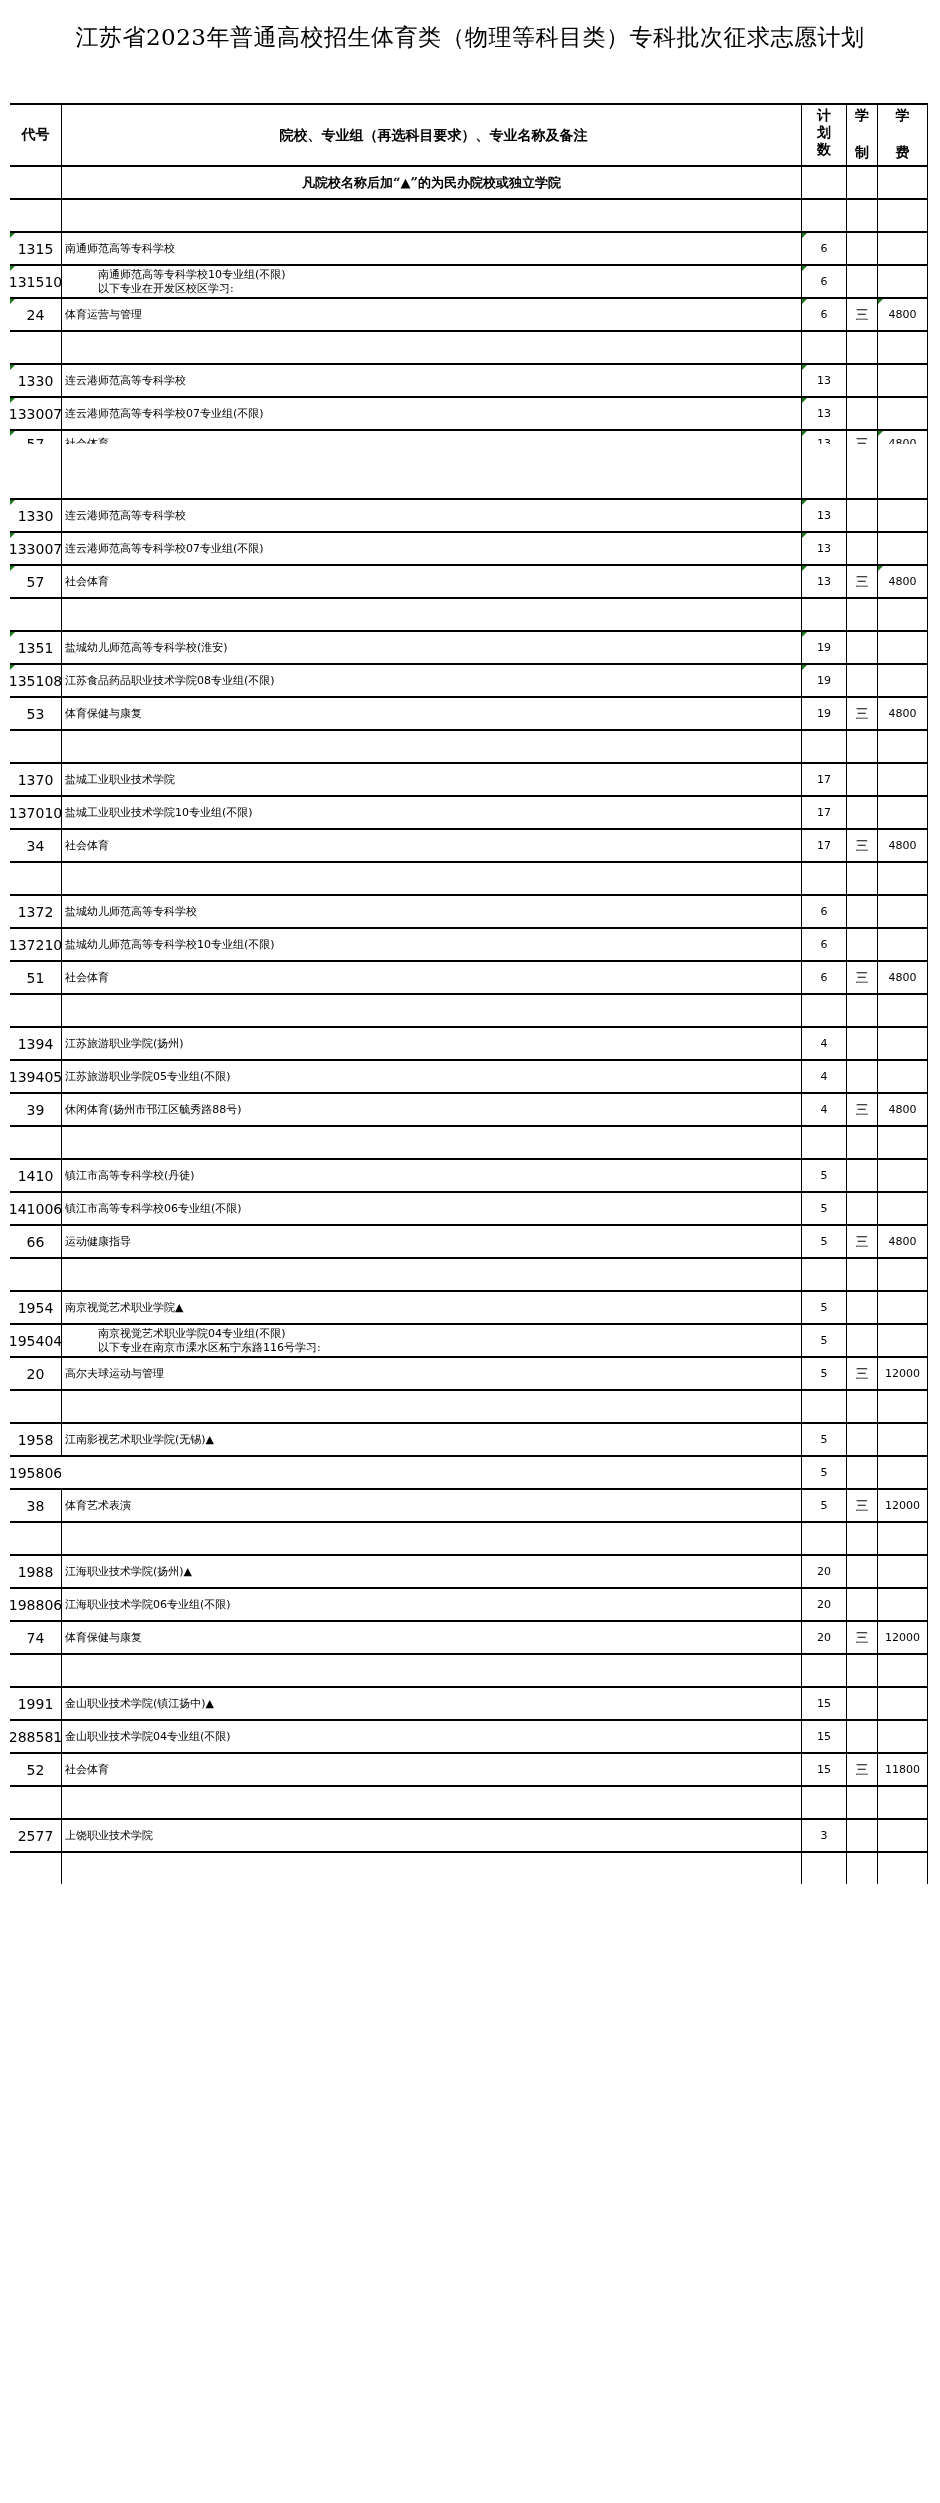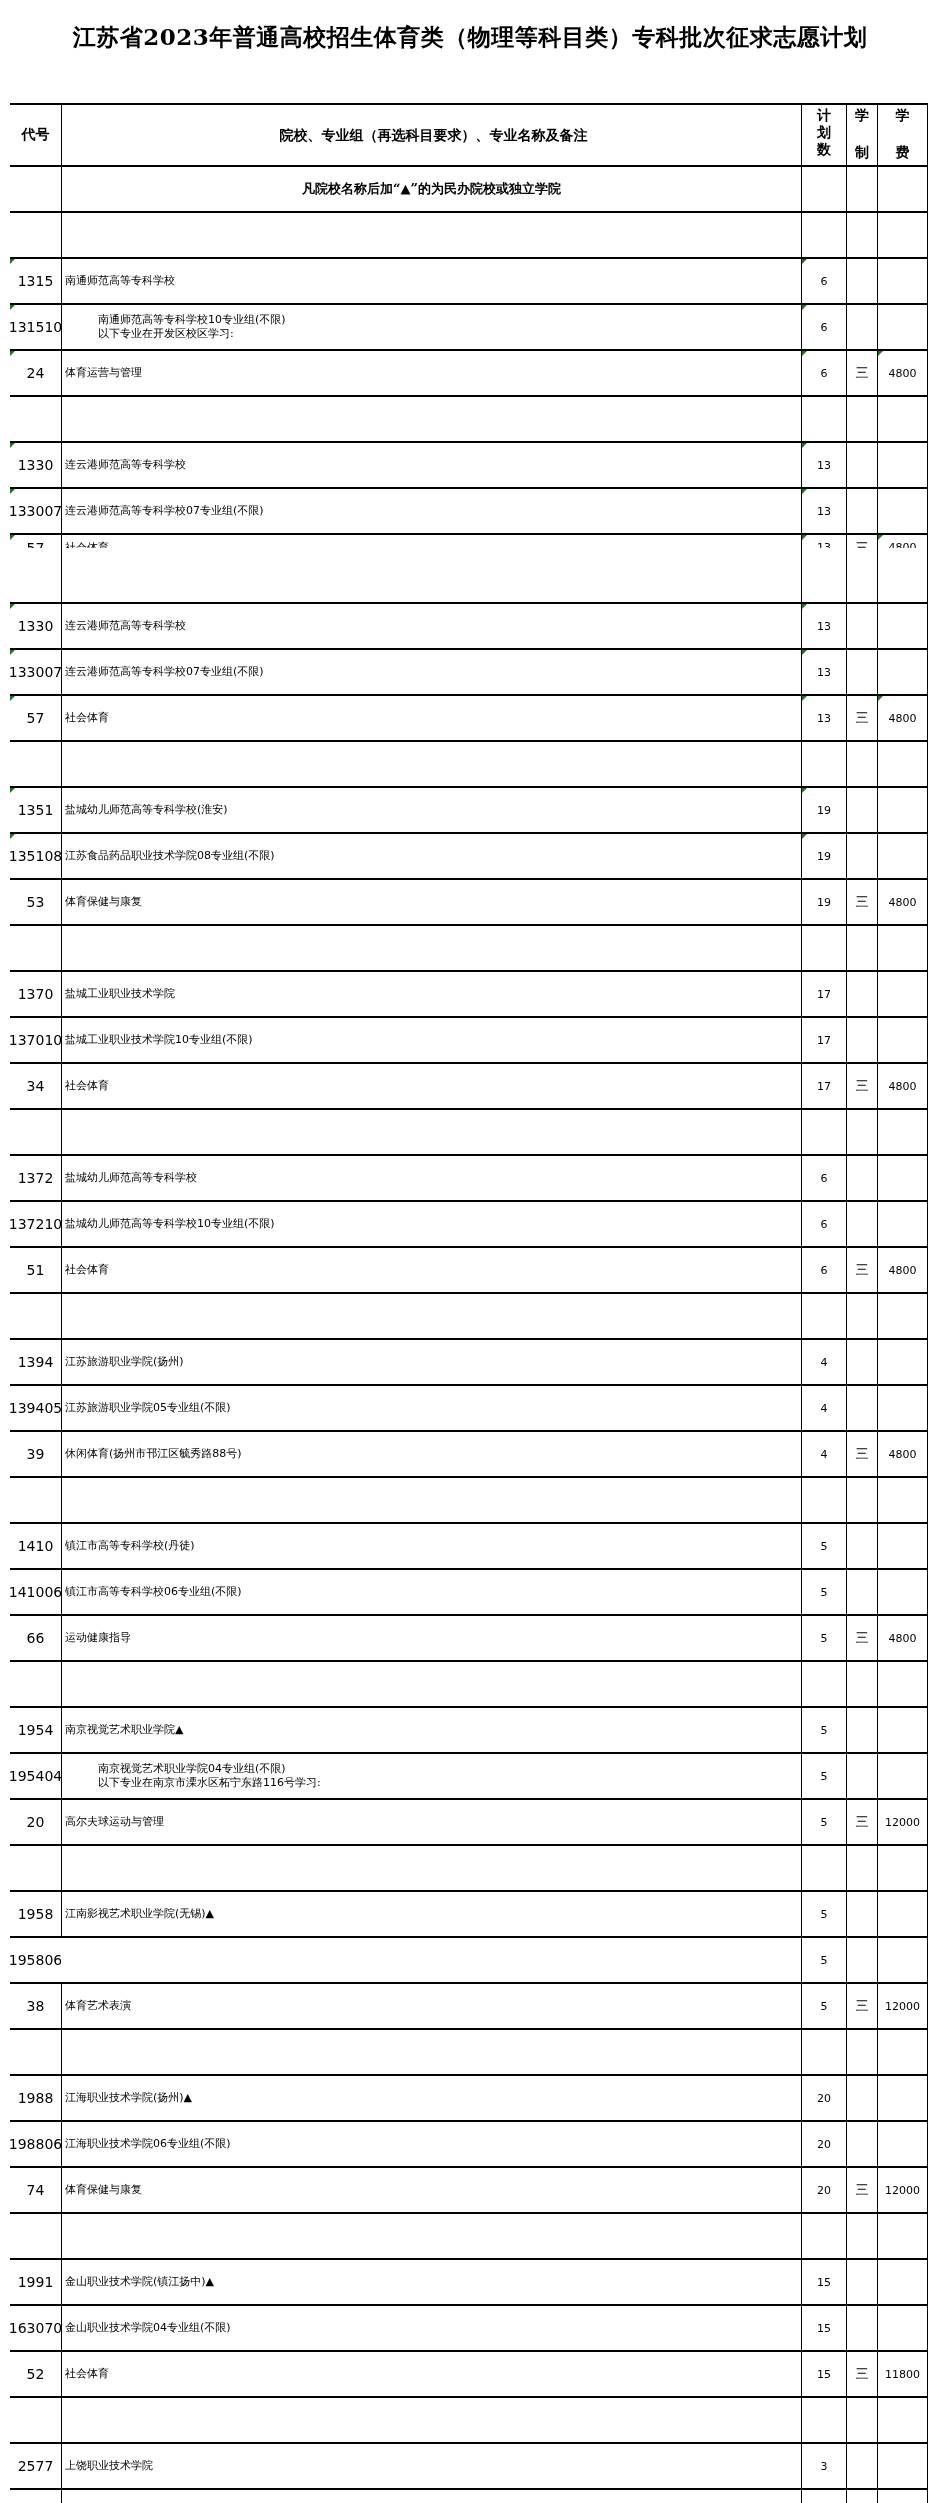--- a/index.html
+++ b/index.html
@@ -1,22 +1,22 @@
 <!DOCTYPE html>
 <html><head>
 <meta charset="utf-8">
 <style>
   html, body { margin: 0; padding: 0; background: #ffffff; }
   body { width: 940px; height: 2503px; position: relative; overflow: hidden;
          font-family: "DejaVu Sans", "Liberation Sans", sans-serif; color: #000; }
   .title { position: absolute; left: 0; top: 22px; width: 940px; text-align: center;
-           font-family: "DejaVu Serif", "Liberation Serif", serif; font-size: 23px; font-weight: bold;
+           font-family: "DejaVu Serif", "Liberation Serif", serif; font-size: 23px; font-weight: normal;
            letter-spacing: 0.5px; }
   .table { position: absolute; left: 10px; top: 103px; width: 918px; }
-  .row { position: relative; height: 46px; border-top: 2px solid #000; box-sizing: border-box; }
+  .row { position: relative; height: 33px; border-top: 2px solid #000; box-sizing: border-box; }
   .row.header { height: 62px; }
   .row.clipped { height: 69px; }
   .cell { position: absolute; top: 0; bottom: 0; box-sizing: border-box; display: flex; align-items: center; overflow: hidden; }
   .c-code { left: 0; width: 51px; justify-content: center; font-size: 14px; }
   .c-name { left: 51px; width: 740px; border-left: 1px solid #000; padding-left: 3px; font-size: 11px; line-height: 14px; }
   .c-plan { left: 791px; width: 45px; border-left: 1px solid #000; justify-content: center; font-size: 11px; }
   .c-len  { left: 836px; width: 31px; border-left: 1px solid #000; justify-content: center; font-size: 13px; }
   .c-fee  { left: 867px; width: 51px; border-left: 1px solid #000; border-right: 1px solid #000; justify-content: center; font-size: 11px; }
   .header .cell { font-weight: bold; font-family: "DejaVu Serif", "Liberation Serif", serif; }
   .header .c-code { font-size: 14px; }
@@ -746,21 +746,21 @@
         </div>
     <div class="cell c-len">
           <span class="txt"></span>
         </div>
     <div class="cell c-fee">
           <span class="txt"></span>
         </div>
   </div>
       <div class="row">
     <div class="cell c-code">
-          <span class="txt">163070</span>
+          <span class="txt">288581</span>
         </div>
     <div class="cell c-name">
           <span class="txt">金山职业技术学院04专业组(不限)</span>
         </div>
     <div class="cell c-plan">
           <span class="txt">15</span>
         </div>
     <div class="cell c-len">
           <span class="txt"></span>
         </div>

